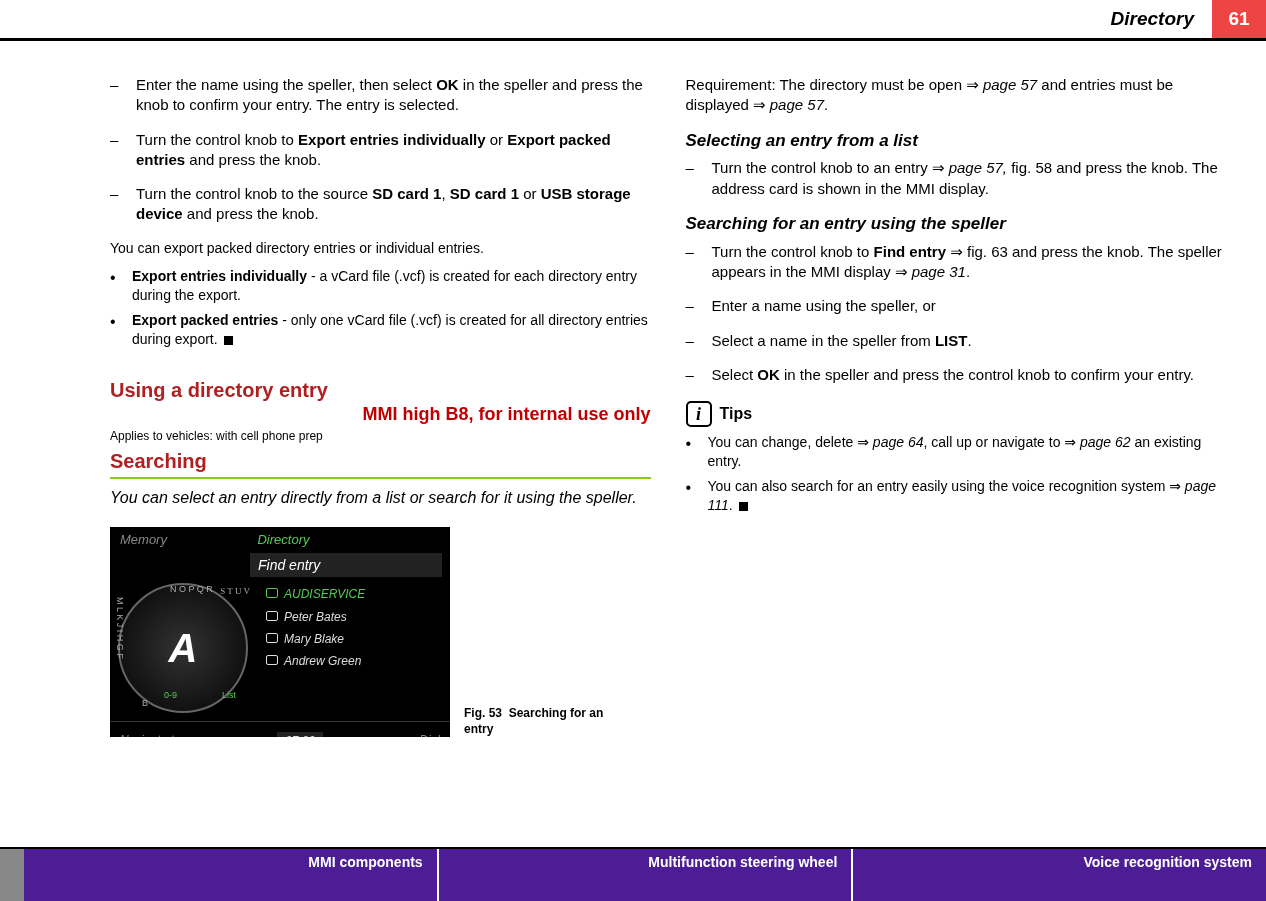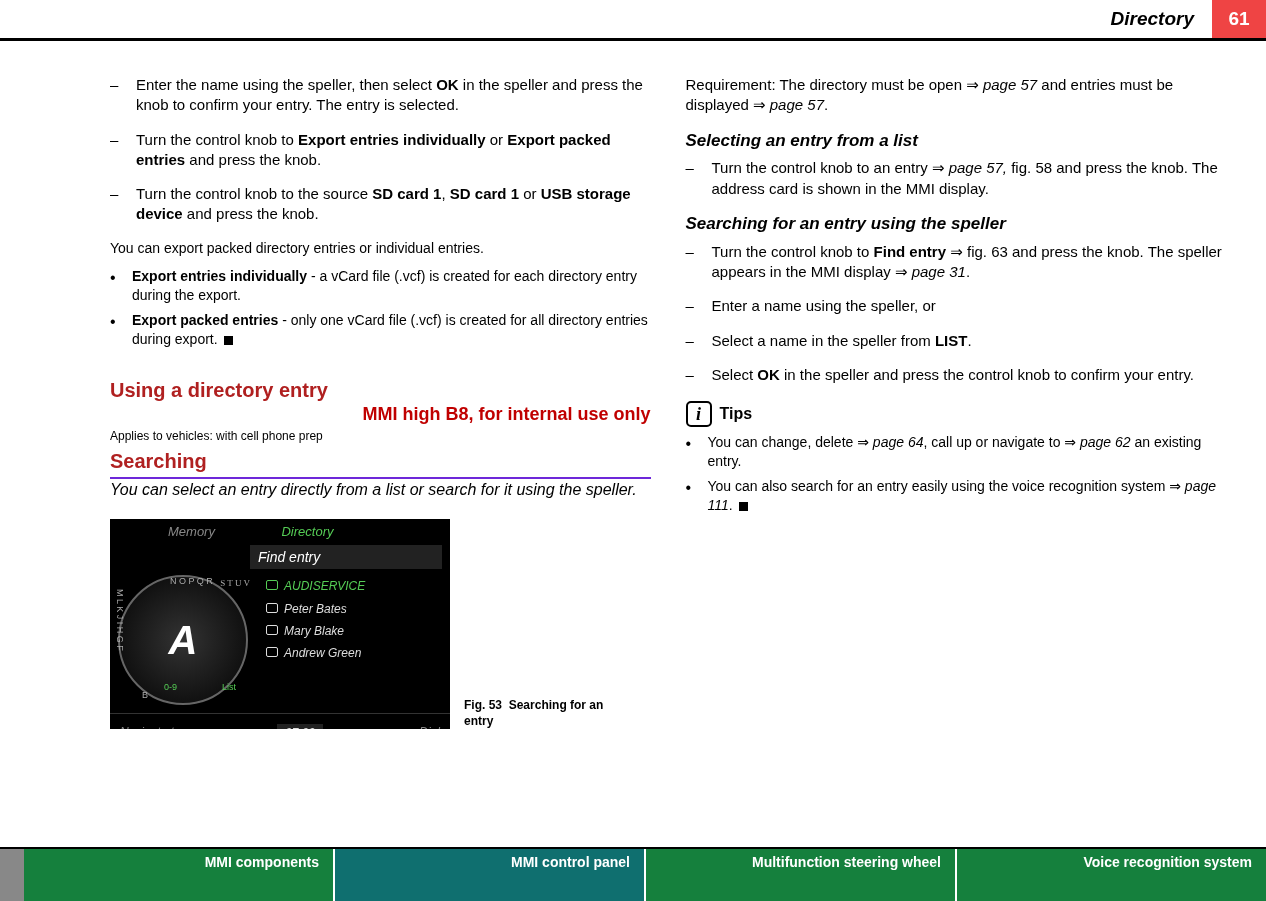--- a/index.html
+++ b/index.html
@@ -112,22 +112,23 @@
     }
     .applies {
       font-size: 12px;
       color: #000;
       margin-bottom: 4px;
     }
     .h2 {
       color: #b02020;
       font-size: 20px;
       font-weight: bold;
-      border-bottom: 2px solid #6d28d9;
+      border-bottom: 2px solid #84cc16;
       padding-bottom: 2px;
+      margin-bottom: 8px;
     }
     .intro {
       font-style: italic;
       font-size: 16px;
       margin-bottom: 18px;
     }
     .figure-block {
       display: flex;
       align-items: flex-end;
       gap: 14px;
@@ -141,21 +142,20 @@
       font-family: Arial, sans-serif;
       font-size: 12px;
       overflow: hidden;
     }
     .mmi-top {
       display: flex;
       justify-content: space-between;
       padding: 4px 10px 2px;
       font-size: 13px;
       font-style: italic;
-      margin-left: 48px;
     }
     .mmi-top .memory { color: #888; }
     .mmi-top .directory { color: #5c5; }
     .mmi-find {
       background: #222;
       color: #fff;
       padding: 3px 8px;
       margin: 2px 8px 4px 140px;
       font-size: 14px;
       font-style: italic;
@@ -270,21 +270,21 @@
       height: 54px;
       display: flex;
       border-top: 2px solid #000;
     }
     .nav-spacer {
       width: 24px;
       background: #888;
     }
     .nav-tab {
       flex: 1;
-      background: #15803d;
+      background: #4c1d95;
       color: #fff;
       font-weight: bold;
       font-size: 14px;
       text-align: right;
       padding: 5px 14px 0 0;
       border-right: 2px solid #fff;
     }
     .nav-tab.active {
       background: #0f6f6f;
     }
@@ -418,16 +418,15 @@
       <div class="bullet">•</div>
       <div class="text"><span>You can also search for an entry easily using the voice recognition system ⇒ </span><i>page 111</i><span>.</span> <span class="end-mark"></span></div>
     </div>
 
   </div>
 </div>
 
 <div class="bottom-nav">
   <div class="nav-spacer"></div>
   <div class="nav-tab">MMI components</div>
-  <div class="nav-tab active">MMI control panel</div>
   <div class="nav-tab">Multifunction steering wheel</div>
   <div class="nav-tab">Voice recognition system</div>
 </div>
 
 </body></html>

